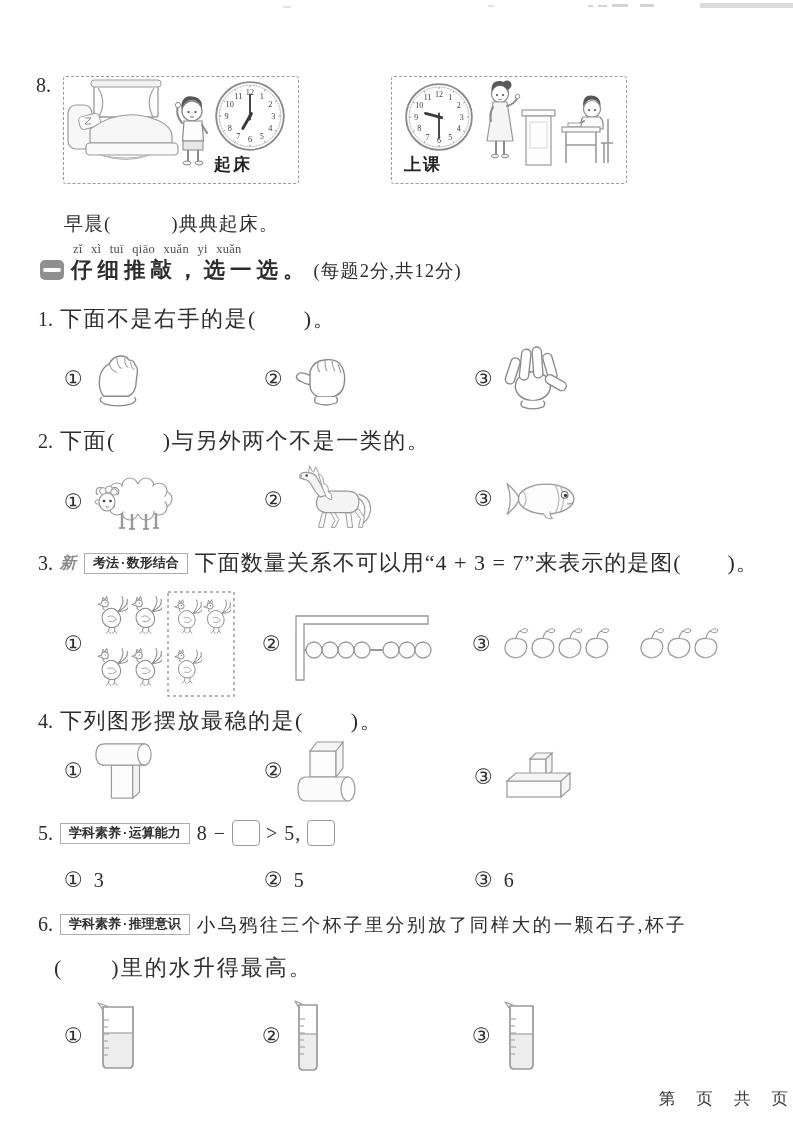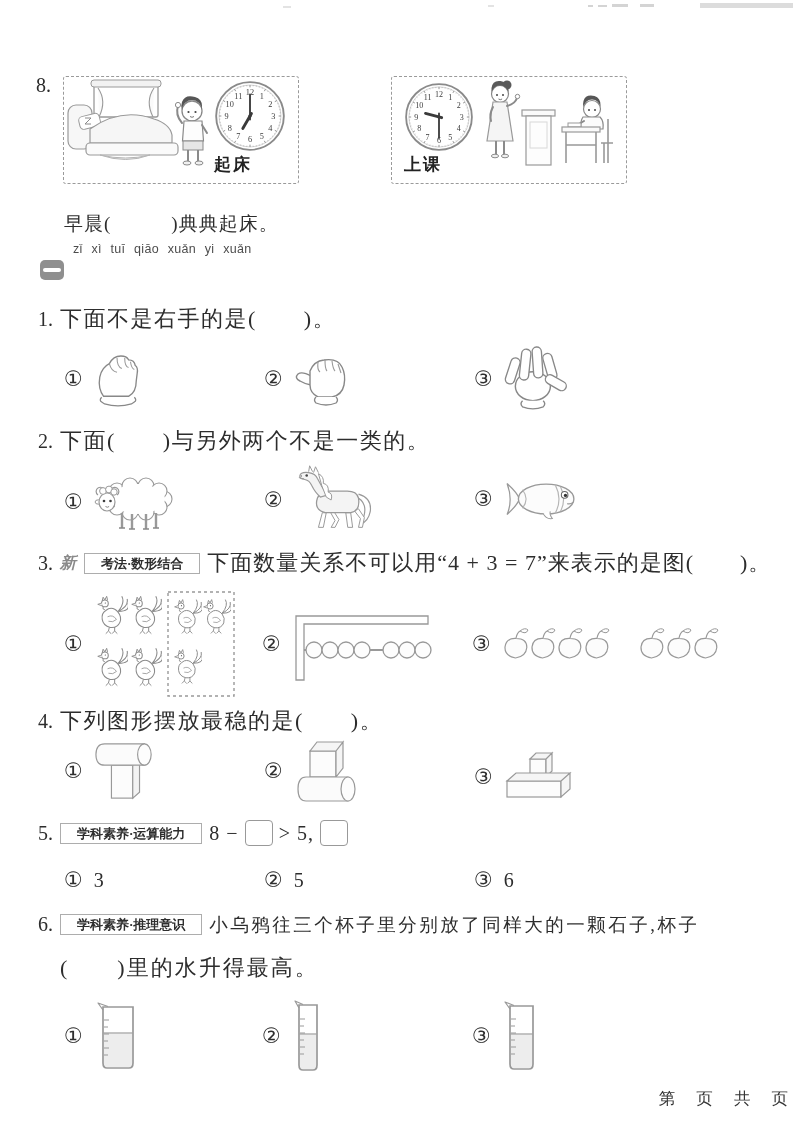--- a/index.html
+++ b/index.html
@@ -3,29 +3,29 @@
 <meta charset="utf-8">
 <style>
   html,body{margin:0;padding:0;background:#fff}
   #page{position:relative;width:793px;height:1122px;background:#ffffff;overflow:hidden;
         font-family:"Liberation Serif","DejaVu Serif",serif;color:#2d2d2d}
   .abs{position:absolute}
   .mark{position:absolute;background:#d4d4d4}
   .scene-box{position:absolute;width:234px;height:106px;border:1.6px dashed #9a9a9a;border-radius:3px;background:#fff}
   .scene-label{position:absolute;text-align:left;font-size:17px;font-weight:bold;letter-spacing:2px;color:#222}
   .caption{position:absolute;font-size:19px;letter-spacing:1px}
-  .pinyin{position:absolute;font-family:Liberation Sans, sans-serif;font-size:12.5px;color:#4c4c4c;letter-spacing:.3px;word-spacing:5px}
+  .pinyin{position:absolute;font-family:Liberation Serif, serif;font-size:12.5px;color:#4c4c4c;letter-spacing:.3px;word-spacing:5px}
   .sec-row{position:absolute;display:flex;align-items:baseline;gap:4px}
   .sec-title{font-size:21.5px;font-weight:bold;letter-spacing:5px}
   .sec-score{font-size:18.5px;letter-spacing:1px}
   .qrow{position:absolute;display:flex;align-items:center;gap:7px}
   .qnum{font-size:20px;flex:none}
   .qtext{font-size:22px;letter-spacing:1.5px}
   .badge-new{font-style:italic;font-weight:bold;font-size:16px;color:#8a8a8a;margin-right:1px;font-family:"Liberation Serif",serif;flex:none}
-  .badge-frame{display:inline-block;border:1.2px solid #adadad;padding:0 16px;font-family:Liberation Serif, serif;
+  .badge-frame{display:inline-block;border:1.2px solid #adadad;padding:0 8px;font-family:Liberation Mono, monospace;
                font-size:13px;font-weight:600;color:#2e2e2e;line-height:19px;flex:none;background:#fff}
   .opt{position:absolute;display:flex;align-items:center;gap:11px}
   .circ{font-size:21px;color:#2f2f2f;font-family:"DejaVu Sans","Liberation Sans",sans-serif;flex:none}
   .optval{font-size:20px}
   .formula{font-size:20px;letter-spacing:1px;display:flex;align-items:center}
   .sq{display:inline-block;width:26px;height:24px;border:1.3px solid #999;border-radius:4px;margin:0 6px;background:#fff;flex:none}
   .footer{position:absolute;width:100%;text-align:right;font-size:16.5px;letter-spacing:5px;word-spacing:7px;color:#333}
   svg{display:block}
 </style>
 </head>
@@ -273,20 +273,24 @@
       </g>
     </svg>
   </div>
 
   <div class="caption" style="left:64px;top:211px">早晨(　　　)典典起床。</div>
 
   <div class="pinyin" style="left:73px;top:242px">zǐ xì tuī qiāo  xuǎn yi xuǎn</div>
   <div class="abs" style="left:40px;top:260px;width:24px;height:20px;background:#8f8f8f;border-radius:5px">
     <div style="position:absolute;left:3px;top:8px;width:18px;height:3.5px;background:#fff;border-radius:2px"></div>
   </div>
+  <div class="sec-row" style="left:71px;top:255px">
+    <span class="sec-title">仔细推敲，选一选。</span>
+    <span class="sec-score">(每题2分,共12分)</span>
+  </div>
 
   <div class="qrow" style="left:38px;top:304px">
     <span class="qnum">1.</span>
     <span class="qtext">下面不是右手的是(　　)。</span>
   </div>
   <div class="opt" style="left:64px;top:336px;height:86px">
     <span class="circ">①</span>
     <svg width="48" height="76" viewBox="0 0 50 64">
       <path d="M10,50 Q4,42 6,30 Q8,20 16,16 Q20,8 28,8 Q34,8 36,12 Q42,12 43,18 Q46,20 45,26 L44,34 Q44,46 36,50 Z" fill="#fff" stroke="#888" stroke-width="1.4"></path>
       <path d="M16,16 q2,8 8,9 M24,10 q0,9 5,11 M32,10 q0,9 4,10 M38,14 q1,7 4,8" fill="none" stroke="#999" stroke-width="1.1"></path>
@@ -479,21 +483,21 @@
   <div class="opt" style="left:474px;top:868px">
     <span class="circ">③</span>
     <span class="optval">6</span>
   </div>
 
   <div class="qrow" style="left:38px;top:912px">
     <span class="qnum">6.</span>
     <span class="badge-frame">学科素养·推理意识</span>
     <span class="qtext" style="font-size:18.5px;letter-spacing:2.5px">小乌鸦往三个杯子里分别放了同样大的一颗石子,杯子</span>
   </div>
-  <div class="abs qtext" style="left:60px;top:953px;letter-spacing:2px">(　　)里的水升得最高。</div>
+  <div class="abs qtext" style="left:54px;top:953px;letter-spacing:2px">(　　)里的水升得最高。</div>
 
   <div class="opt" style="left:64px;top:998px;height:76px">
     <span class="circ">①</span>
     <svg width="42" height="68" viewBox="0 0 42 68">
       <path d="M9,8 L4,1 L14,4.5" fill="#fff" stroke="#999" stroke-width="1.2" stroke-linejoin="round"></path>
       <path d="M10,31 L38,31 L38,62 Q38,65 35,65 L13,65 Q10,65 10,62 Z" fill="#ededed"></path>
       <line x1="9.5" y1="31" x2="38.5" y2="31" stroke="#b5b5b5" stroke-width="1.6"></line>
       <path d="M9,5 L39,5 L39,61 Q39,66 35,66 L13,66 Q9,66 9,61 Z" fill="none" stroke="#999" stroke-width="1.7"></path>
       <path d="M10,18 h5 M10,25 h4 M10,32 h5 M10,39 h4 M10,46 h5 M10,53 h4" stroke="#999" stroke-width="1"></path>
     </svg>

